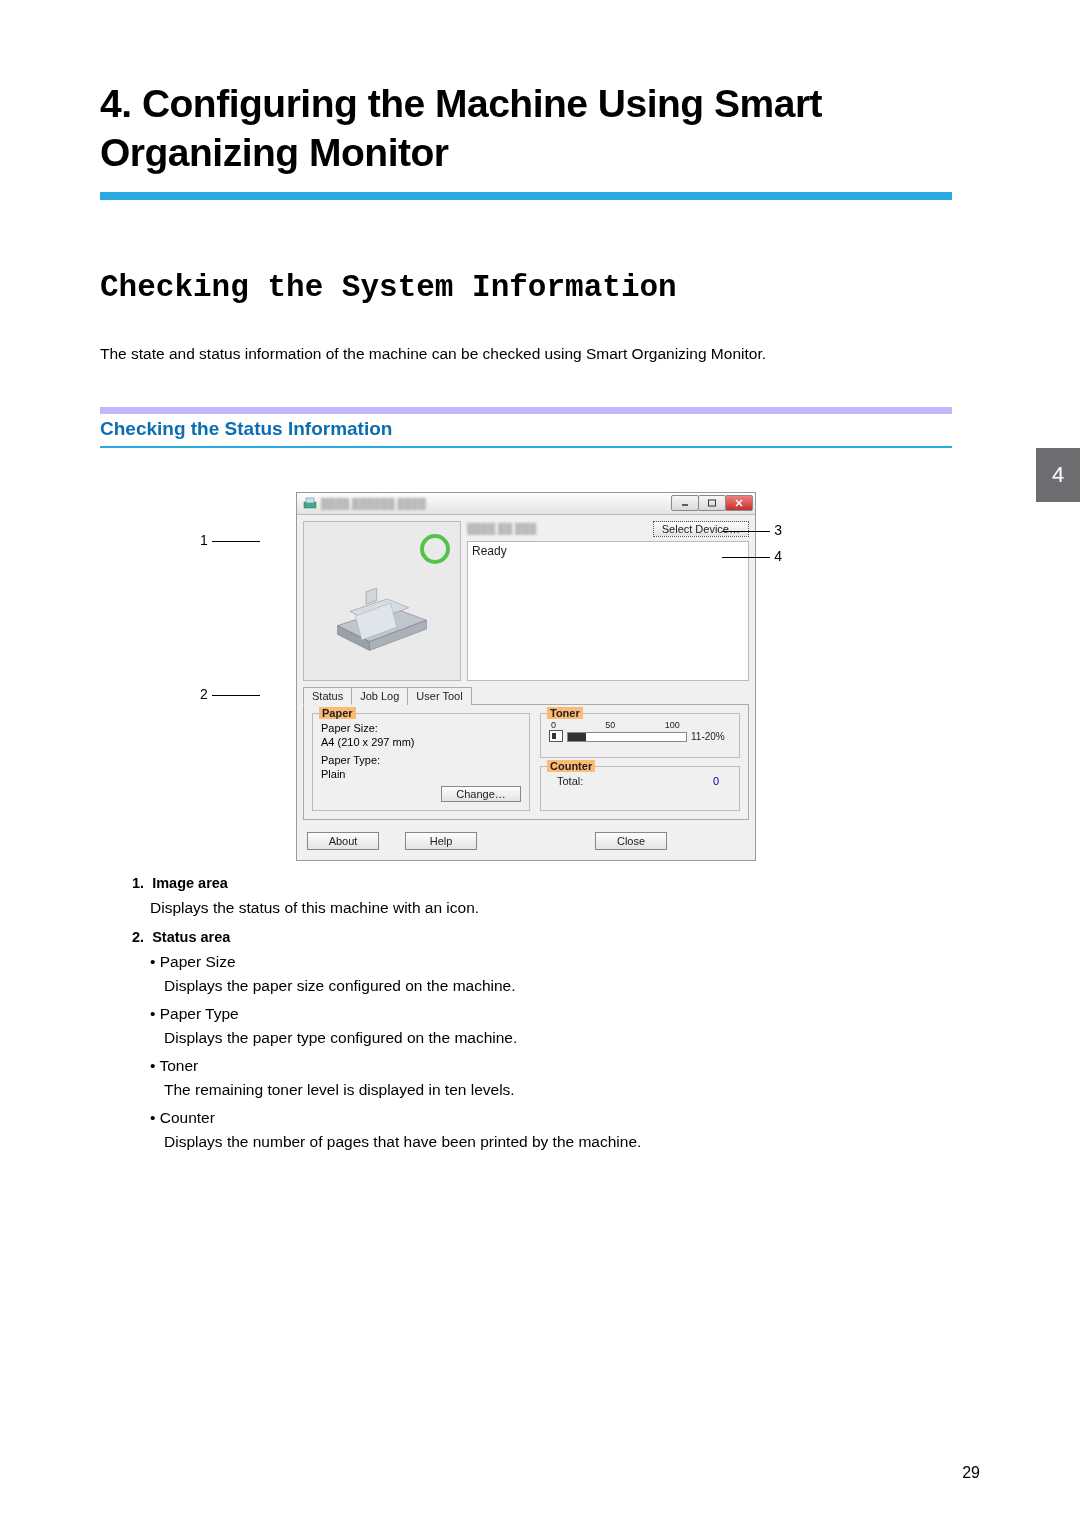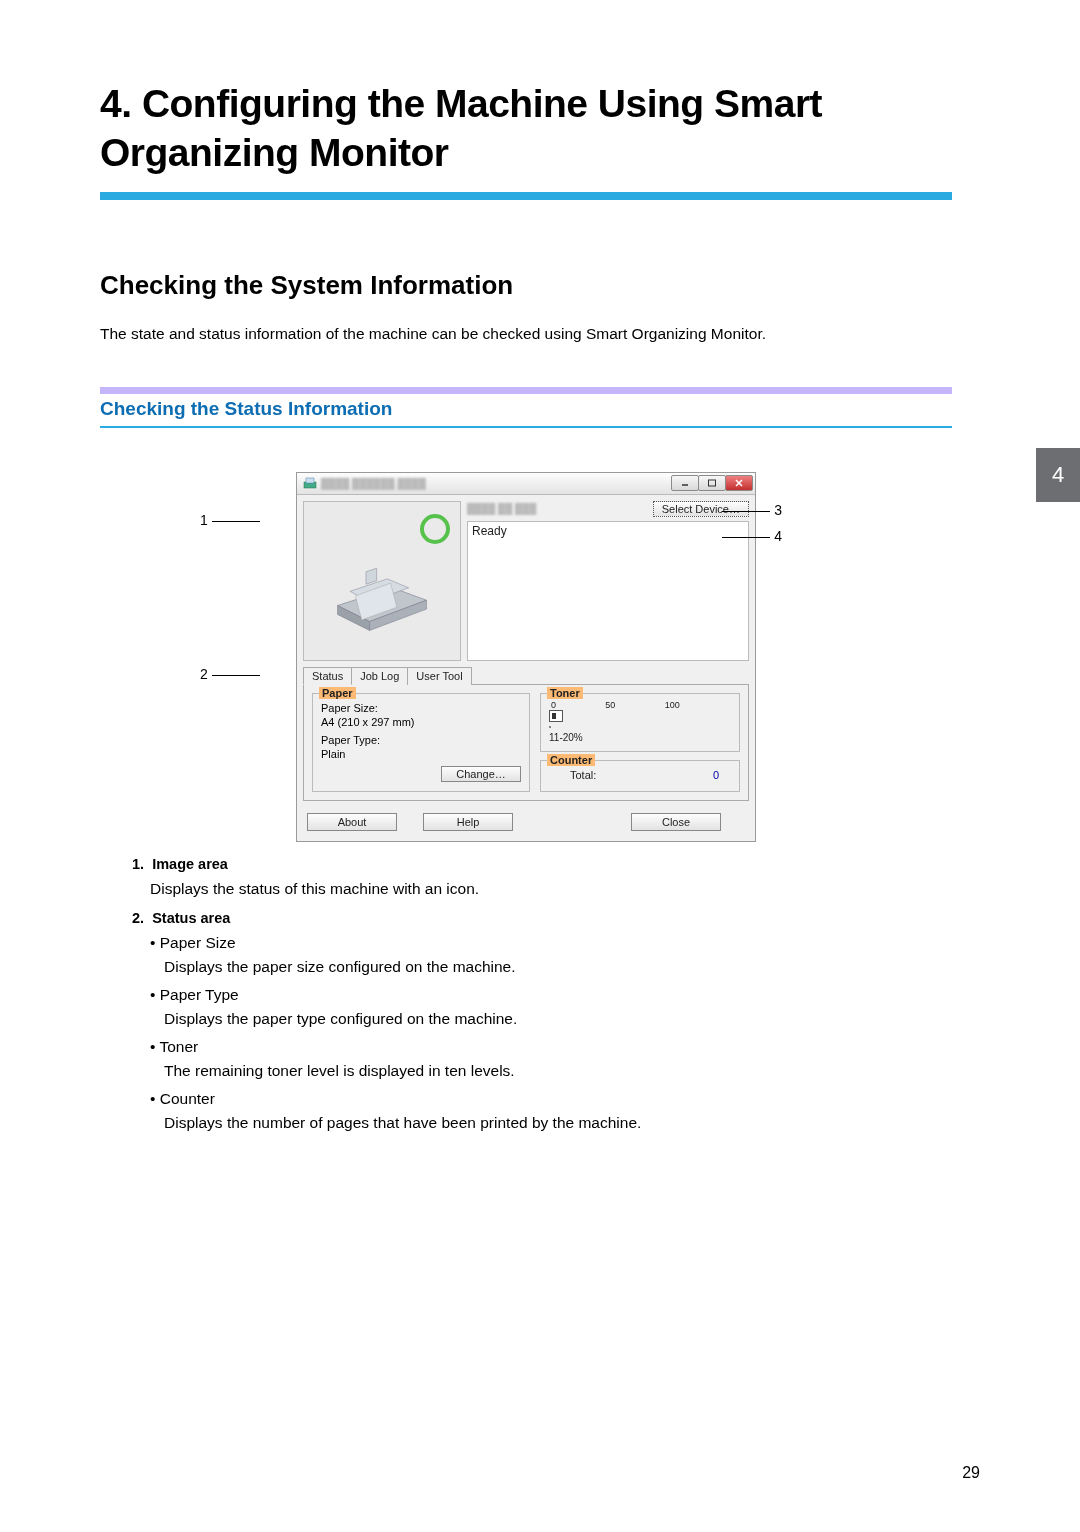--- a/index.html
+++ b/index.html
@@ -22,24 +22,24 @@
     margin-bottom: 14px;
     font-family: Arial, sans-serif;
     letter-spacing: -0.5px;
   }
   .thick-rule {
     height: 8px;
     background: #29abe2;
     margin-bottom: 70px;
   }
   .section-title {
-    font-size: 26px;
+    font-size: 31px;
     font-weight: bold;
-    margin-bottom: 24px;
-    font-family: Liberation Sans, sans-serif;
+    margin-bottom: 40px;
+    font-family: Liberation Mono, monospace;
   }
   .body-text {
     font-size: 15.5px;
     margin-bottom: 44px;
     font-family: Arial, sans-serif;
     margin-top: 16px;
   }
   .subsection-title {
     font-size: 19px;
     font-weight: bold;
@@ -236,23 +236,22 @@
     display: block;
     width: 80px;
     padding: 1px 0;
     text-align: center;
     border: 1px solid #888;
     background: linear-gradient(to bottom,#fdfdfd,#e3e3e3);
     font-size: 11px;
   }
   .toner-row {
     display: flex;
-    align-items: flex-start;
+    align-items: flex-end;
     gap: 4px;
-    flex-direction: column;
   }
   .toner-icon {
     width: 14px; height: 12px;
     border: 1px solid #555;
     background: #fff;
     position: relative;
   }
   .toner-icon::after {
     content:""; position:absolute; left:2px; top:2px; width:4px; height:6px; background:#333;
   }
@@ -268,31 +267,30 @@
     left: 0; top: 0; bottom: 0;
     width: 15%;
     background: #333;
   }
   .toner-scale { display:flex; justify-content:space-between; font-size:9px; padding: 0 2px;}
   .counter-row {
     display: flex;
     justify-content: space-between;
     padding: 2px 12px 2px 8px;
     font-size: 11px;
-    margin-left: 13px;
   }
   .counter-val { color: #0000aa; }
   .bottom-buttons {
     display: flex;
     padding: 6px 10px 10px 10px;
     gap: 26px;
     justify-content: flex-start;
   }
   .bottom-buttons .btn {
-    width: 90px;
+    width: 72px;
     padding: 2px 0;
     text-align: center;
     border: 1px solid #888;
     background: linear-gradient(to bottom,#fdfdfd,#e3e3e3);
     font-size: 11px;
   }
   .bottom-buttons .sp { width: 66px; }
 
   
   .num-list { margin-left: 32px; }

